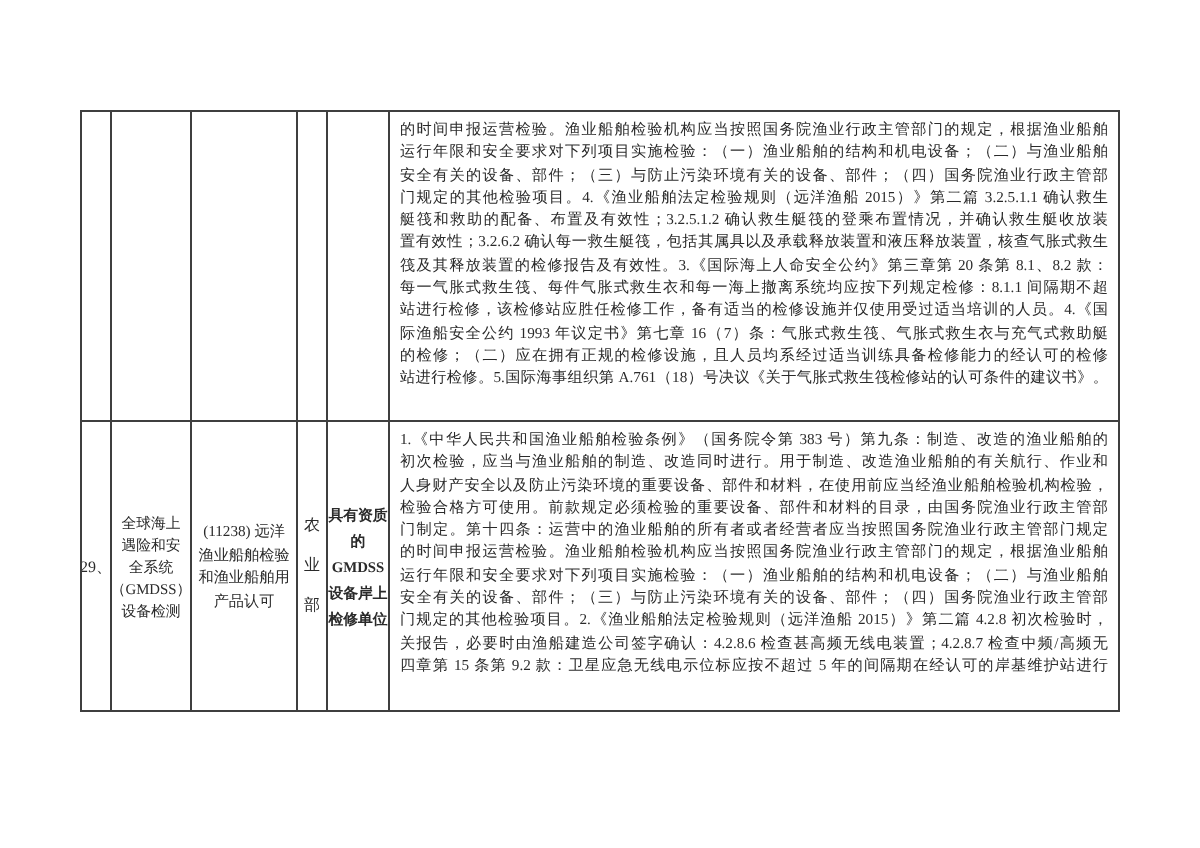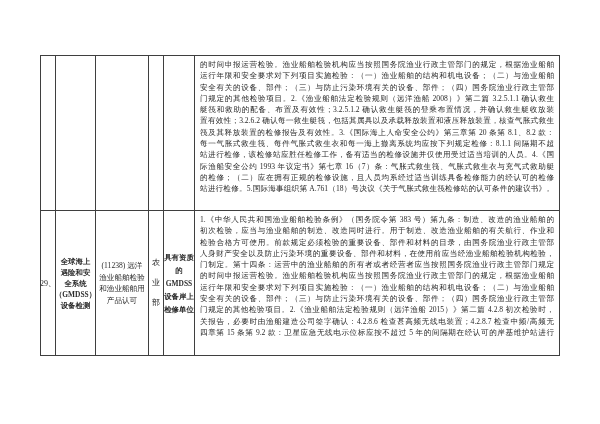--- a/index.html
+++ b/index.html
@@ -20,21 +20,21 @@
   }
   .cell:last-child{border-right:none;}
   .cell.basis-cell{display:block;text-align:left;padding:3px 5px 0 5px;}
   .basis{font-size:7.6px;line-height:11.3px;color:#2a2a2a;}
   .basis .tl{
     text-align:justify;text-align-last:justify;white-space:nowrap;
     overflow:hidden;letter-spacing:0;
   }
   .lbl{white-space:pre-line;color:#2a2a2a;}
   .lbl.idx{font-size:8px;}
-  .lbl.name{font-size:7.4px;line-height:11px;font-weight:bold;}
+  .lbl.name{font-size:7.4px;line-height:11px;}
   .lbl.sub{font-size:7.6px;line-height:11.5px;}
   .lbl.dept{font-size:8px;line-height:20px;}
   .lbl.impl{font-size:7.4px;line-height:13px;font-weight:bold;}
   .page-number{
     position:absolute;left:0;top:399px;width:600px;text-align:center;
     font-size:13px;color:#333333;margin-top:34px;
   }
 </style>
 </head>
 <body>
@@ -47,21 +47,21 @@
       <div class="cell"></div>
       <div class="cell"></div>
       <div class="cell"></div>
       <div class="cell"></div>
       <div class="cell"></div>
       <div class="cell basis-cell">
         <div class="basis">
             <div class="tl">的时间申报运营检验。渔业船舶检验机构应当按照国务院渔业行政主管部门的规定，根据渔业船舶</div>
             <div class="tl">运行年限和安全要求对下列项目实施检验：（一）渔业船舶的结构和机电设备；（二）与渔业船舶</div>
             <div class="tl">安全有关的设备、部件；（三）与防止污染环境有关的设备、部件；（四）国务院渔业行政主管部</div>
-            <div class="tl">门规定的其他检验项目。2.《渔业船舶法定检验规则（远洋渔船 2008）》第二篇 3.2.5.1.1 确认救生</div>
+            <div class="tl">门规定的其他检验项目。4.《渔业船舶法定检验规则（远洋渔船 2015）》第二篇 3.2.5.1.1 确认救生</div>
             <div class="tl">艇筏和救助的配备、布置及有效性；3.2.5.1.2 确认救生艇筏的登乘布置情况，并确认救生艇收放装</div>
             <div class="tl">置有效性；3.2.6.2 确认每一救生艇筏，包括其属具以及承载释放装置和液压释放装置，核查气胀式救生</div>
             <div class="tl">筏及其释放装置的检修报告及有效性。3.《国际海上人命安全公约》第三章第 20 条第 8.1、8.2 款：</div>
             <div class="tl">每一气胀式救生筏、每件气胀式救生衣和每一海上撤离系统均应按下列规定检修：8.1.1 间隔期不超</div>
             <div class="tl">站进行检修，该检修站应胜任检修工作，备有适当的检修设施并仅使用受过适当培训的人员。4.《国</div>
             <div class="tl">际渔船安全公约 1993 年议定书》第七章 16（7）条：气胀式救生筏、气胀式救生衣与充气式救助艇</div>
             <div class="tl">的检修；（二）应在拥有正规的检修设施，且人员均系经过适当训练具备检修能力的经认可的检修</div>
             <div class="tl">站进行检修。5.国际海事组织第 A.761（18）号决议《关于气胀式救生筏检修站的认可条件的建议书》。</div>
           </div>
       </div>
@@ -93,22 +93,22 @@
         <span class="lbl impl">具有资质
 的
 GMDSS
 设备岸上
 检修单位</span>
       </div>
       <div class="cell basis-cell">
         <div class="basis">
             <div class="tl">1.《中华人民共和国渔业船舶检验条例》（国务院令第 383 号）第九条：制造、改造的渔业船舶的</div>
             <div class="tl">初次检验，应当与渔业船舶的制造、改造同时进行。用于制造、改造渔业船舶的有关航行、作业和</div>
+            <div class="tl">人身财产安全以及防止污染环境的重要设备、部件和材料，在使用前应当经渔业船舶检验机构检验，</div>
             <div class="tl">检验合格方可使用。前款规定必须检验的重要设备、部件和材料的目录，由国务院渔业行政主管部</div>
-            <div class="tl">人身财产安全以及防止污染环境的重要设备、部件和材料，在使用前应当经渔业船舶检验机构检验，</div>
             <div class="tl">门制定。第十四条：运营中的渔业船舶的所有者或者经营者应当按照国务院渔业行政主管部门规定</div>
             <div class="tl">的时间申报运营检验。渔业船舶检验机构应当按照国务院渔业行政主管部门的规定，根据渔业船舶</div>
             <div class="tl">运行年限和安全要求对下列项目实施检验：（一）渔业船舶的结构和机电设备；（二）与渔业船舶</div>
             <div class="tl">安全有关的设备、部件；（三）与防止污染环境有关的设备、部件；（四）国务院渔业行政主管部</div>
             <div class="tl">门规定的其他检验项目。2.《渔业船舶法定检验规则（远洋渔船 2015）》第二篇 4.2.8 初次检验时，</div>
             <div class="tl">关报告，必要时由渔船建造公司签字确认：4.2.8.6 检查甚高频无线电装置；4.2.8.7 检查中频/高频无</div>
             <div class="tl">四章第 15 条第 9.2 款：卫星应急无线电示位标应按不超过 5 年的间隔期在经认可的岸基维护站进行</div>
           </div>
       </div>
     </div>

